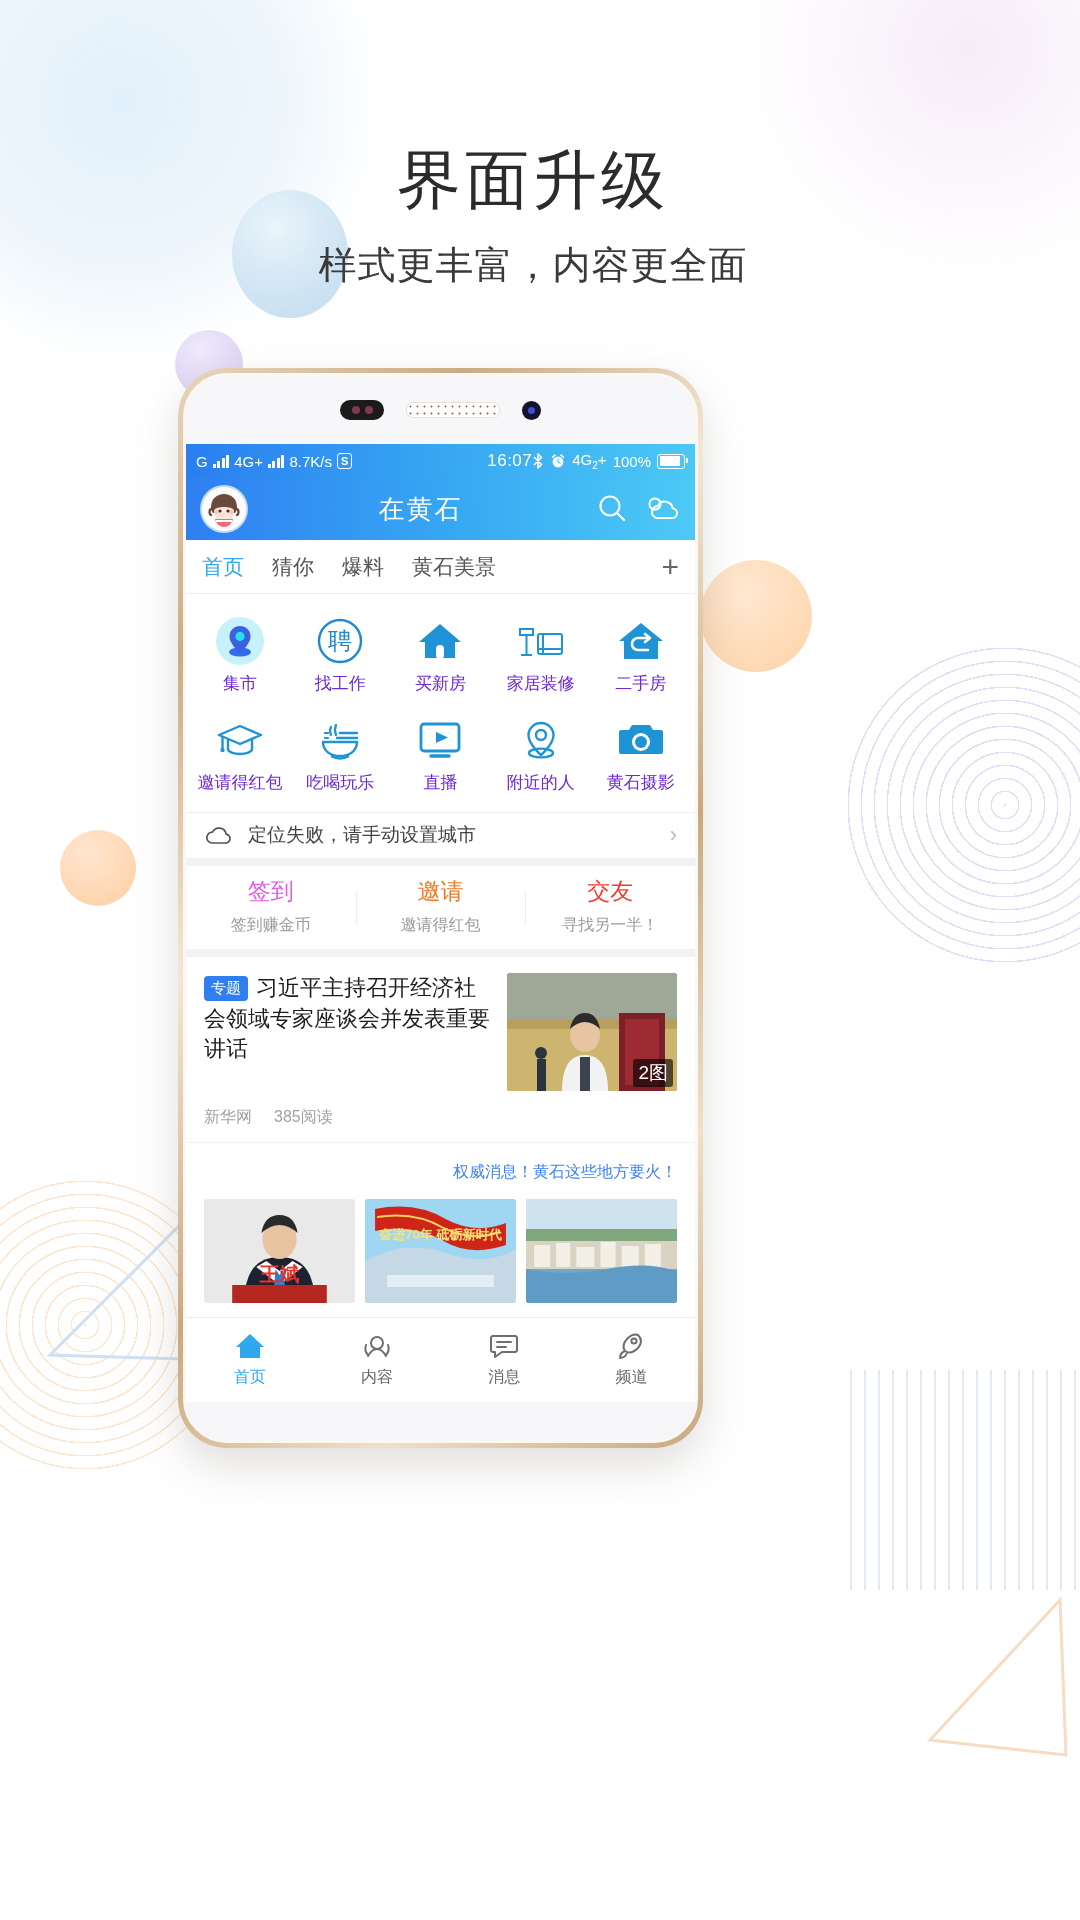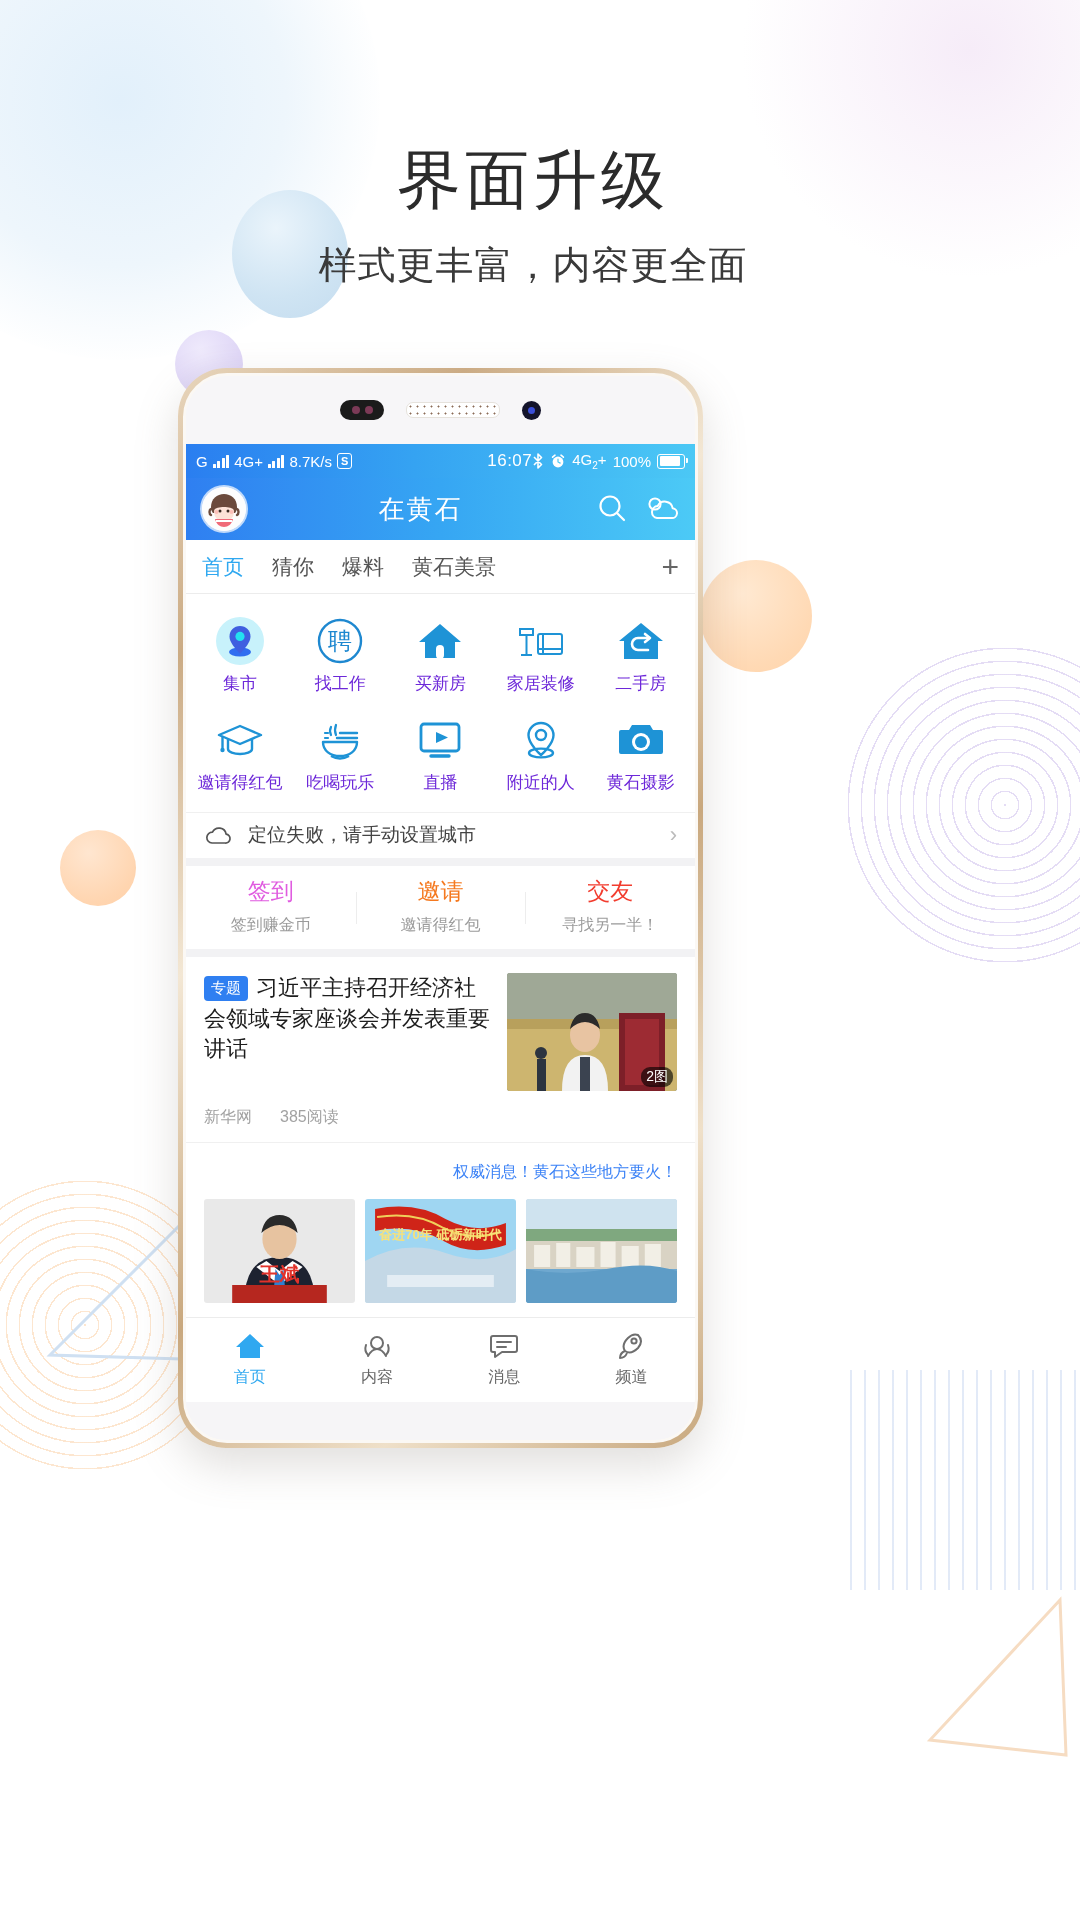--- a/index.html
+++ b/index.html
@@ -108,25 +108,25 @@
   .act .big{font-size:23px;line-height:1;}
   .act .small{margin-top:12px;font-size:16px;color:#9b9b9b;}
 
   
   .news{background:#fff;padding:16px 18px 14px;border-bottom:1px solid #f0f0f0;}
   .news-row{display:flex;gap:14px;}
   .news-txt{flex:1;}
   .badge{display:inline-block;background:#2f7ff1;color:#fff;font-size:15px;border-radius:4px;
     padding:2px 7px;margin-right:8px;vertical-align:2px;}
   .news-title{font-size:22px;line-height:1.38;color:#1d1d1d;}
-  .news-meta{margin-top:16px;font-size:16px;color:#a2a2a2;display:flex;gap:28px;}
+  .news-meta{margin-top:16px;font-size:16px;color:#a2a2a2;display:flex;gap:22px;}
   .news-thumb{width:170px;height:118px;border-radius:3px;flex:0 0 170px;position:relative;overflow:hidden;
     background:linear-gradient(#b9bfb6,#98a19a);}
-  .thumb-tag{position:absolute;right:4px;bottom:4px;background:rgba(0,0,0,.62);color:#fff;font-size:14px;
-    padding:1px 5px;border-radius:9px;}
+  .thumb-tag{position:absolute;right:4px;bottom:4px;background:rgba(0,0,0,.62);color:#fff;font-size:19px;
+    padding:1px 5px;border-radius:3px;}
 
   .news2{background:#fff;padding:18px 18px 14px;}
   .news2 .t{font-size:16px;color:#3b82f6;line-height:1.35;text-align:right;}
   .news2 .imgs{display:flex;gap:10px;margin-top:16px;}
   .news2 .imgs .im{flex:1;height:104px;border-radius:3px;overflow:hidden;position:relative;}
 
   
   .botnav{margin-top:auto;height:84px;flex:0 0 84px;background:#fff;border-top:1px solid #ececec;
     display:flex;align-items:center;}
   .bn{flex:1;display:flex;flex-direction:column;align-items:center;gap:7px;}

